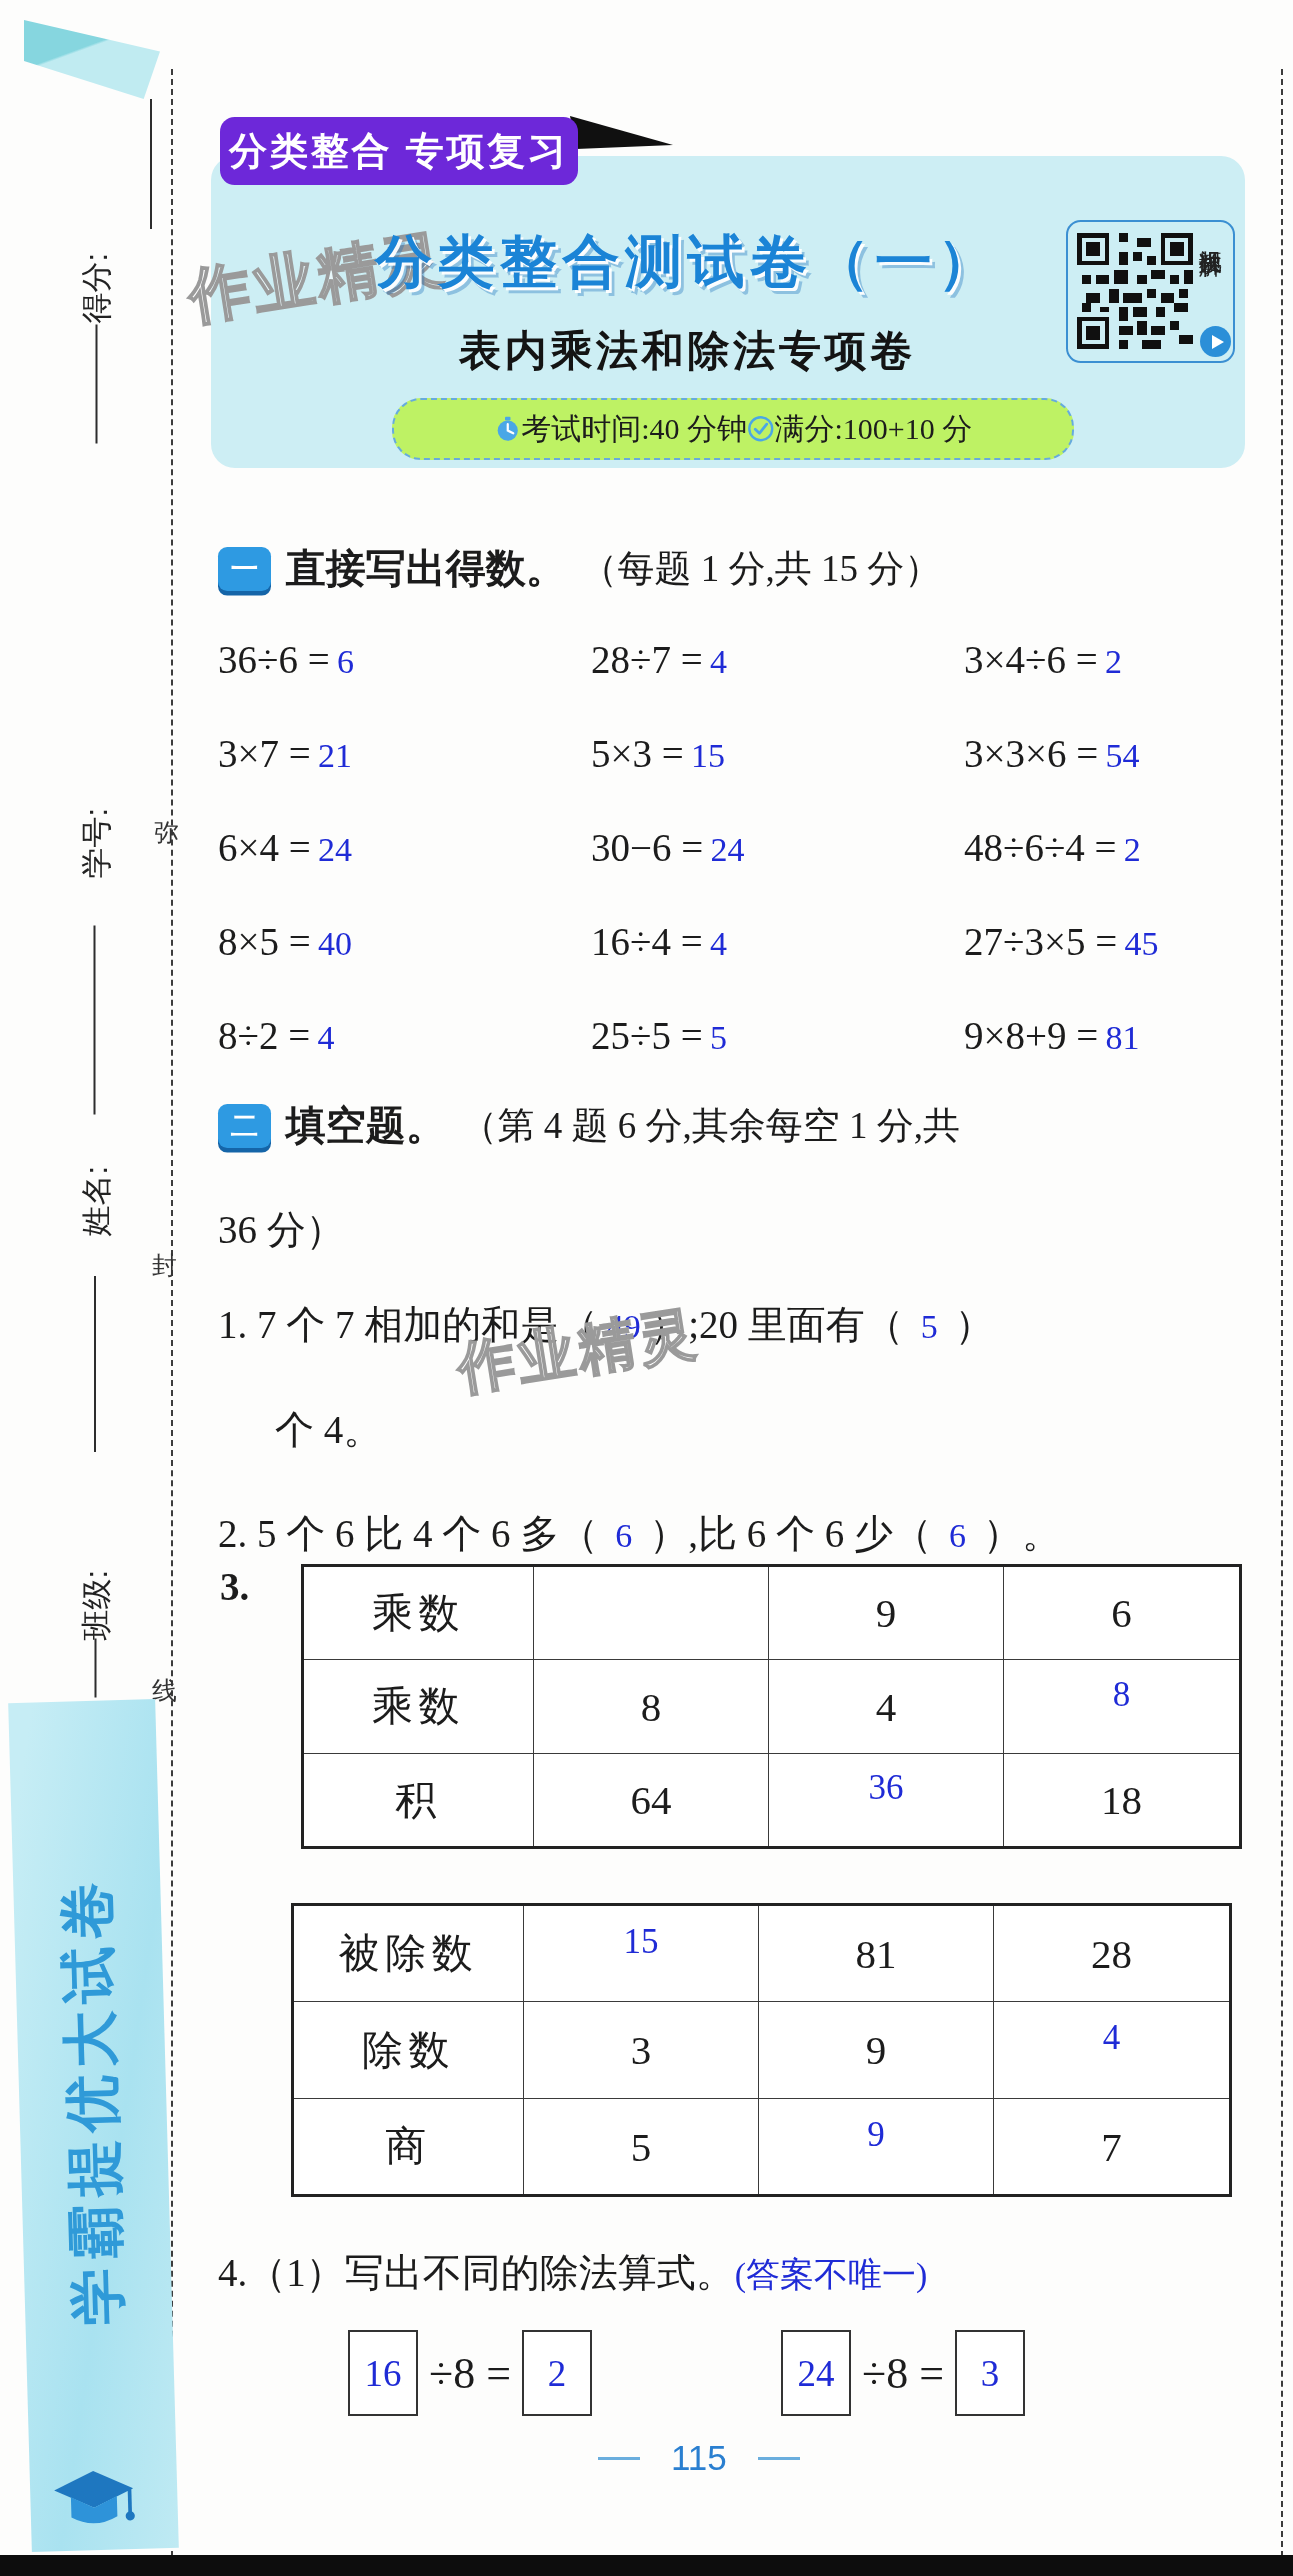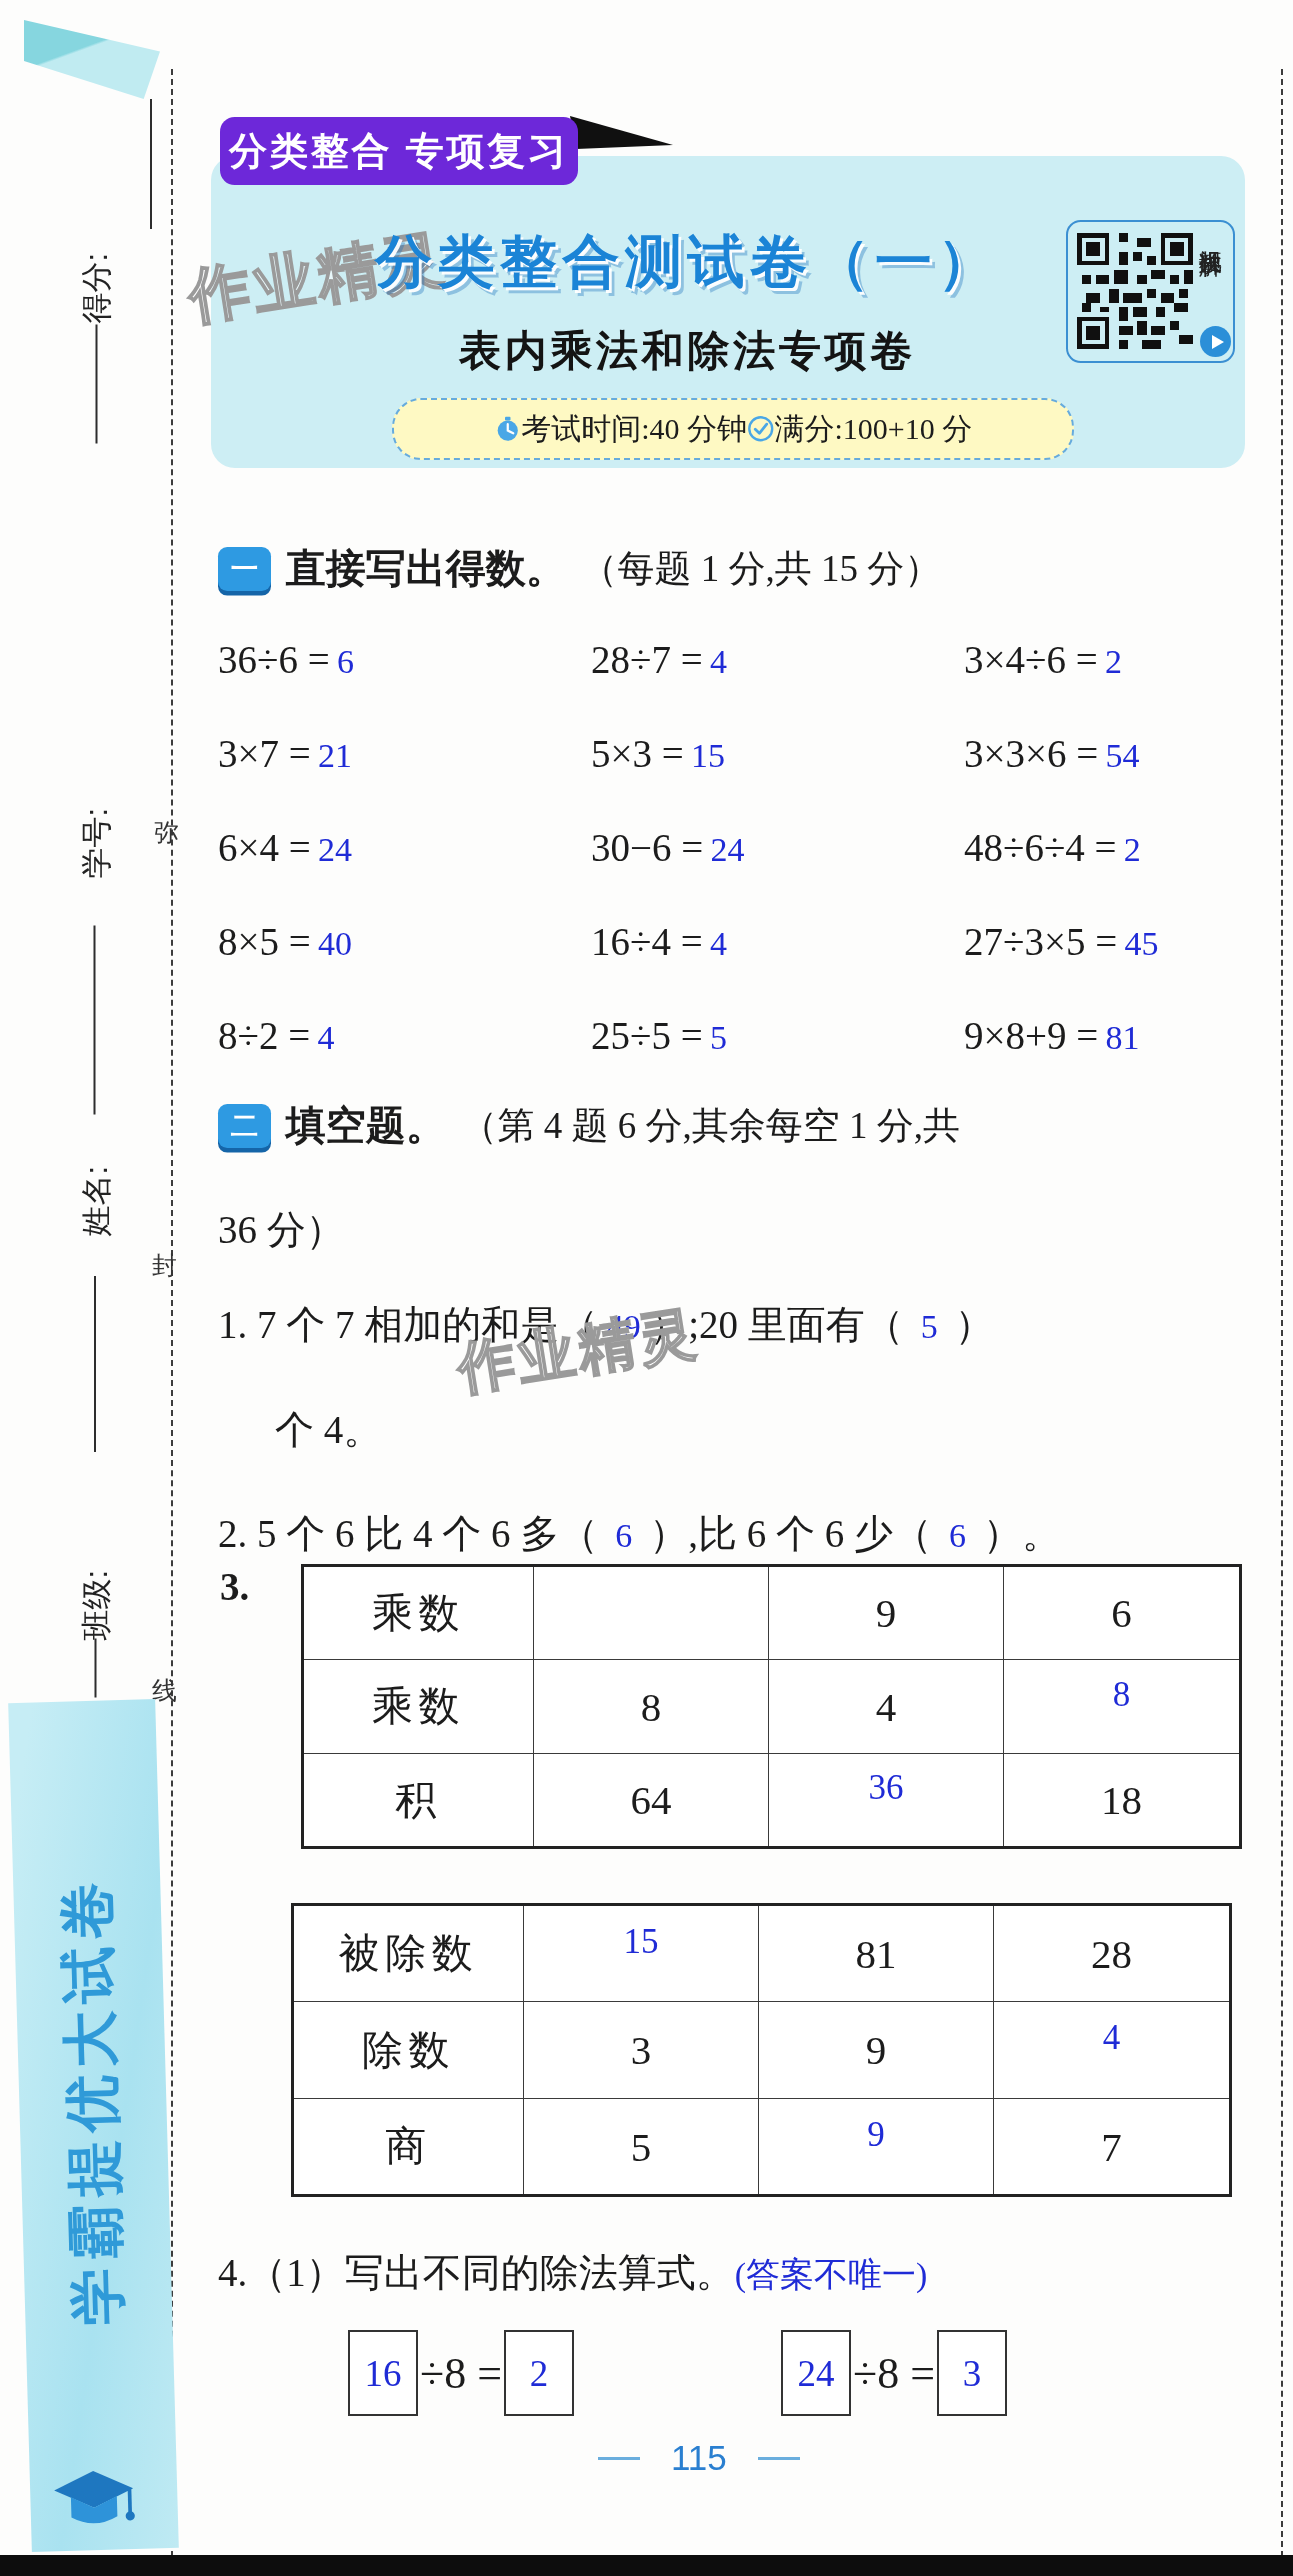--- a/index.html
+++ b/index.html
@@ -51,21 +51,21 @@
     font-family:"Liberation Sans",sans-serif; font-weight:bold; font-size:42px;
     letter-spacing:3.7px; color:#141414; }
   .qr-box { left:1066px; top:220px; width:169px; height:143px;
     border:2.8px solid #3b8fd2; border-radius:14.7px; background:#cdeef4; }
   .qr-label { position:absolute; right:7.3px; top:9.2px; writing-mode:vertical-rl;
     font-size:23px; letter-spacing:1.8px; color:#222; font-family:"Liberation Serif",serif; }
   .play { position:absolute; right:1.8px; bottom:3.7px; width:31px; height:31px;
     border-radius:50%; background:#2b8fd8; display:flex; align-items:center; justify-content:center; }
   .play i { display:block; width:0; height:0; border-left:12px solid #fff;
     border-top:7.3px solid transparent; border-bottom:7.3px solid transparent; margin-left:3.7px; }
-  .info-bar { left:392px; top:398px; width:682px; height:62px; background:#fef9c3;
+  .info-bar { left:392px; top:398px; width:682px; height:62px; background:#bef264;
     border:2.8px dashed #66abdd; border-radius:29px; display:flex; align-items:center;
     justify-content:center; font-size:30px; font-family:"Liberation Serif",serif; }
   .mini-icon { width:27.5px; height:27.5px; flex:0 0 auto; }
 
   
   .wm { font-family:"Liberation Sans",sans-serif; font-weight:bold; font-size:61px;
     letter-spacing:3.7px; color:rgba(255,255,255,.55);
     -webkit-text-stroke:1.8px #9a9a9a; transform:rotate(-9deg); white-space:nowrap; }
 
   
@@ -89,21 +89,21 @@
 
   
   table.qtable { border-collapse:collapse; table-layout:fixed; background:#fff; }
   table.qtable td { border:1.8px solid #3a3a3a; text-align:center; vertical-align:middle;
     font-size:41px; font-family:"Liberation Serif",serif; }
   table.qtable { border:3.7px solid #222; }
   td.lab { font-size:37px; letter-spacing:5.5px; }
   td .tans { color:#1f2bd6; font-size:35px; display:inline-block; transform:translateY(-14.7px); }
 
   
-  .boxeq { display:flex; align-items:center; gap:2px; }
+  .boxeq { display:flex; align-items:center; gap:11px; }
   .nbox { width:70px; height:86px; border:2.8px solid #333; background:#fff;
     display:flex; align-items:center; justify-content:center;
     color:#1f2bd6; font-size:37px; }
   .op { font-size:44px; }
 
   .pagenum { display:flex; align-items:center; gap:31px; color:#2a7fd0;
     font-family:"Liberation Sans",sans-serif; font-size:35px; }
   .pagenum .pd { width:42px; border-top:3.7px solid #6aaede; }
 </style>
 </head>

